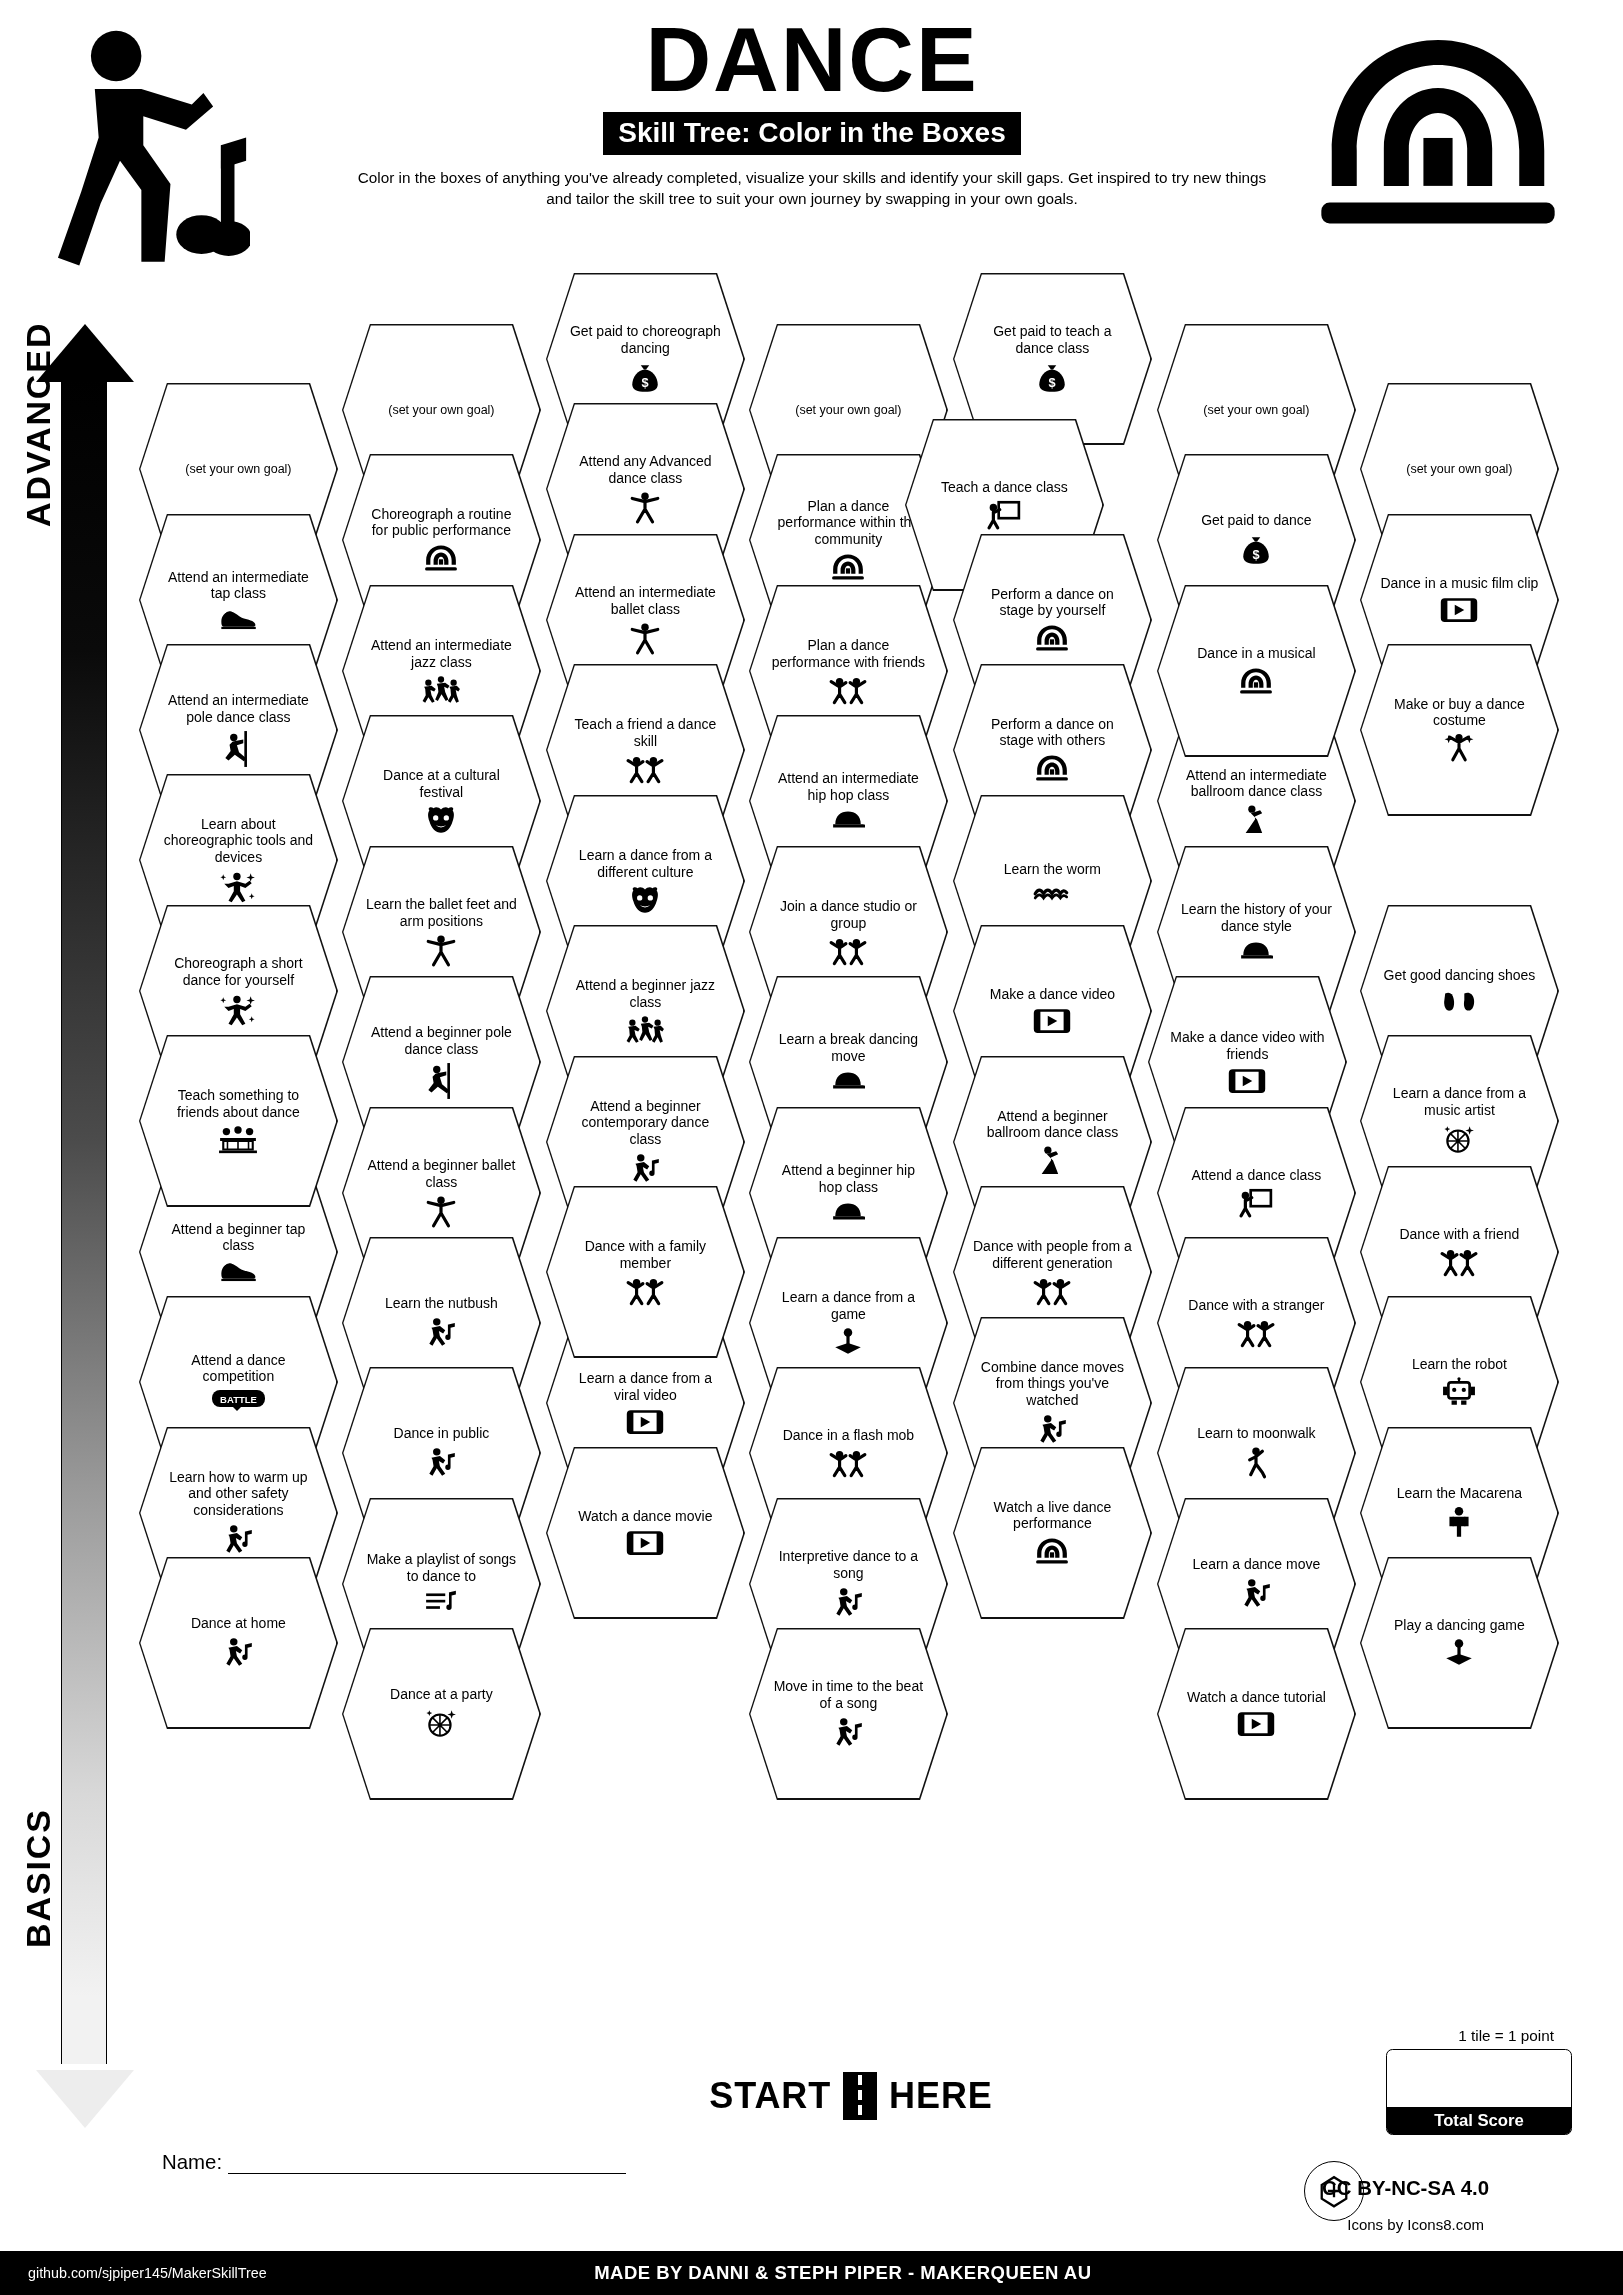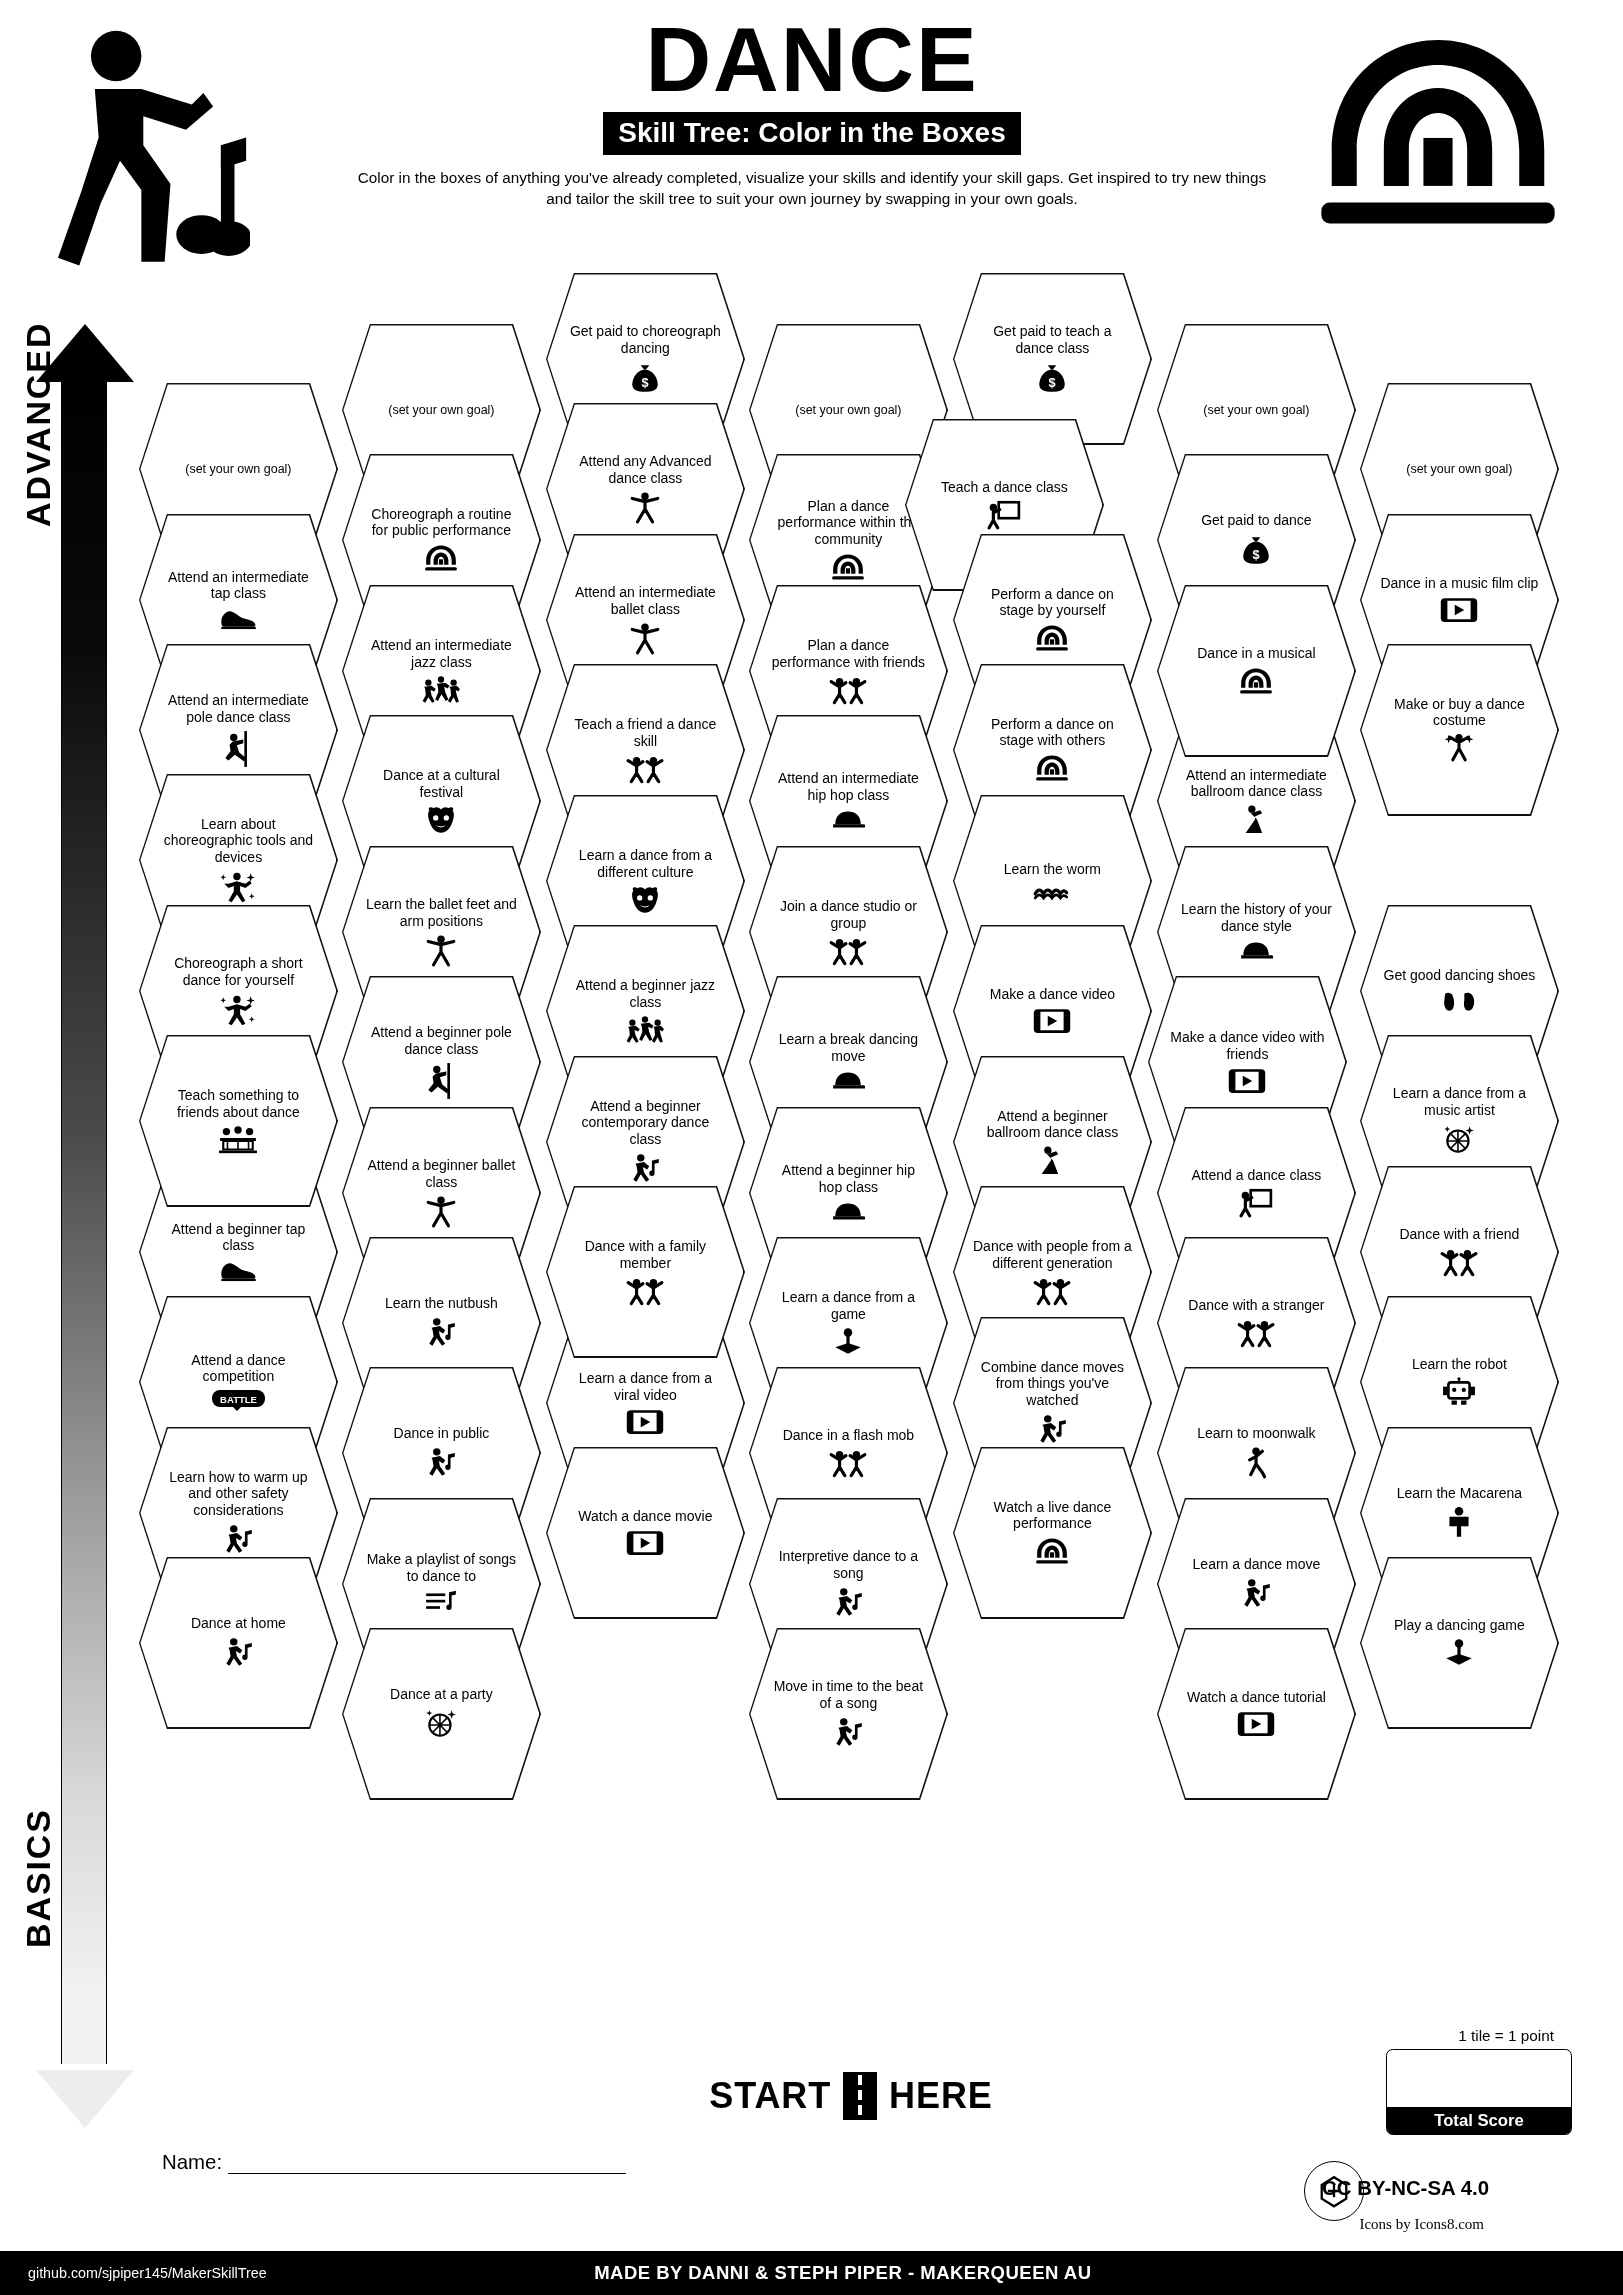--- a/index.html
+++ b/index.html
@@ -268,21 +268,20 @@
     font-size: 20.4px;
     font-weight: 700;
     color: #000;
   }
   .icons8 {
     position: absolute;
     right: 139px;
     top: 2216px;
     font-size: 15px;
     color: #000;
-    font-family: Liberation Serif, serif;
   }
 
   
   .footer {
     position: absolute;
     left: 0; bottom: 0;
     width: 1623px;
     height: 44px;
     background: #000;
     color: #fff;

